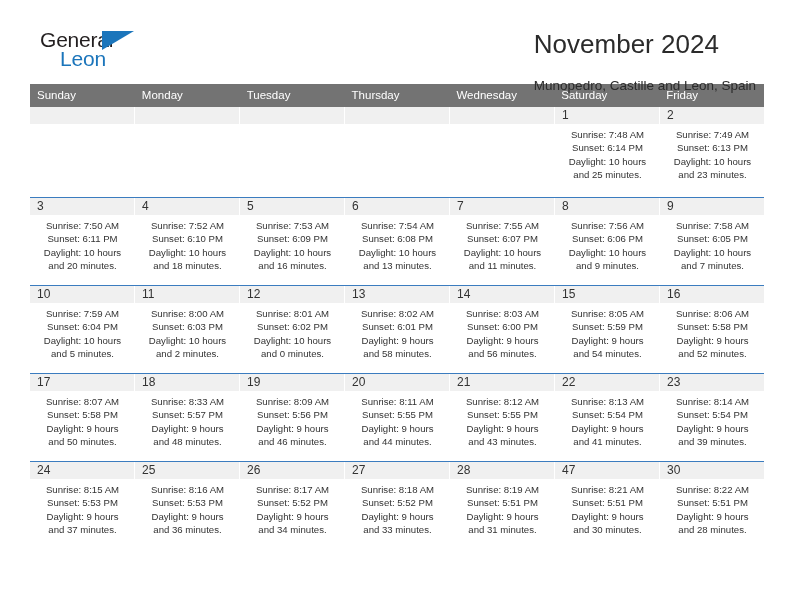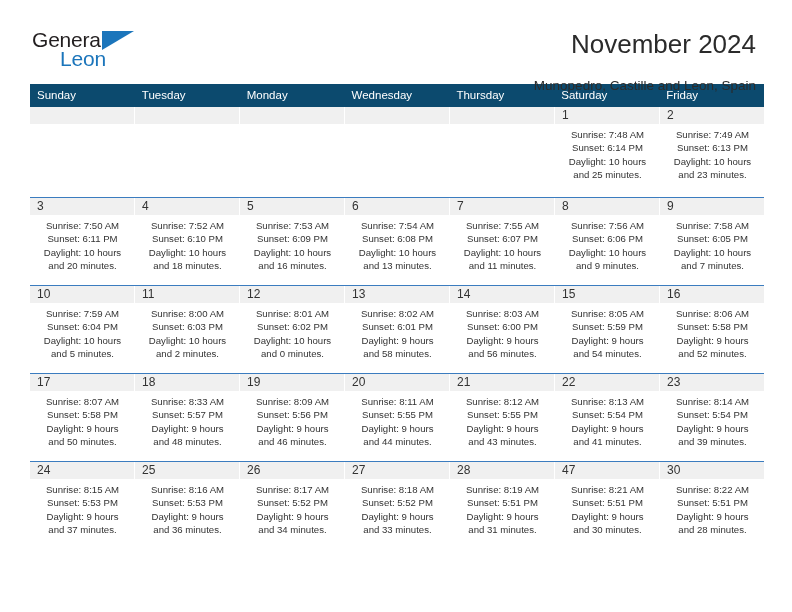--- a/index.html
+++ b/index.html
@@ -33,21 +33,21 @@
   }
 
   .logo {
     position: relative;
     width: 120px;
     height: 46px;
     flex: 0 0 auto;
   }
   .logo-general {
     position: absolute;
-    left: 0;
+    left: 8px;
     top: 0;
     font-size: 21px;
     letter-spacing: -0.2px;
     color: #231f20;
     font-family: "Liberation Sans", sans-serif;
   }
   .logo-blue {
     position: absolute;
     left: 28px;
     top: 19px;
@@ -60,21 +60,20 @@
     position: absolute;
     left: 70px;
     top: 3px;
     width: 0;
     height: 0;
     border-left: 32px solid #1b75bb;
     border-bottom: 19px solid transparent;
   }
 
   .title-block {
-    text-align: right;
     flex: 0 0 auto;
     padding-top: 0px;
   }
   .month-title {
     font-size: 26px;
     font-weight: normal;
     color: #2b2b2b;
     line-height: 32px;
     white-space: nowrap;
   }
@@ -87,21 +86,21 @@
   }
 
   
   .calendar {
     margin: 8px 28px 0 30px;
     width: 734px;
   }
 
   .dow-row {
     display: flex;
-    background: #0c4a6e;
+    background: #737373;
   }
   .dow-cell {
     flex: 1 1 0;
     color: #ffffff;
     font-size: 11.5px;
     line-height: 13px;
     padding: 5px 0 5px 7px;
     white-space: nowrap;
   }
 
@@ -169,24 +168,24 @@
     <div class="title-block">
       <div class="month-title">November 2024</div>
       <div class="location">Munopedro, Castille and Leon, Spain</div>
     </div>
 
   </div>
 
   <div class="calendar">
     <div class="dow-row" id="dow-row">
         <div class="dow-cell">Sunday</div>
+        <div class="dow-cell">Monday</div>
         <div class="dow-cell">Tuesday</div>
-        <div class="dow-cell">Monday</div>
+        <div class="dow-cell">Thursday</div>
         <div class="dow-cell">Wednesday</div>
-        <div class="dow-cell">Thursday</div>
         <div class="dow-cell">Saturday</div>
         <div class="dow-cell">Friday</div>
       </div>
     <div id="weeks-container">
         <div class="week-row first">
           <div class="day-cell empty">
             <div class="daynum-band">
               <span class="daynum"></span>
             </div>
             <div class="day-body"></div>

